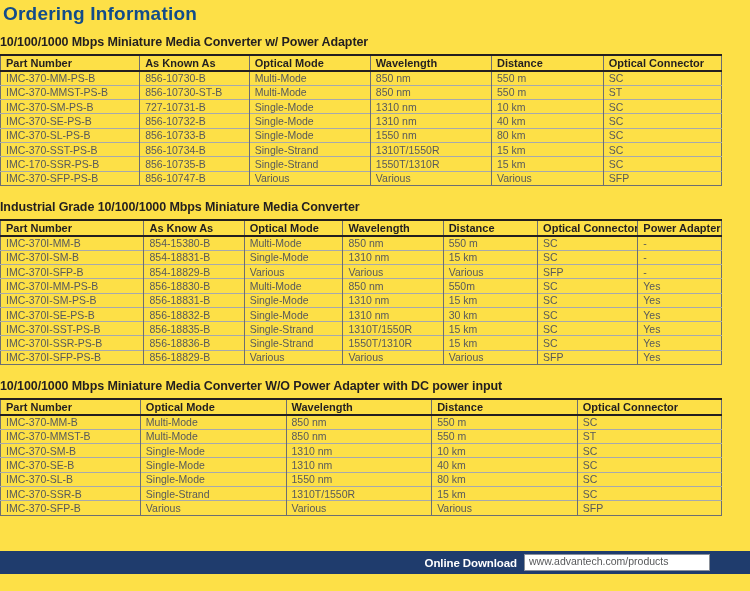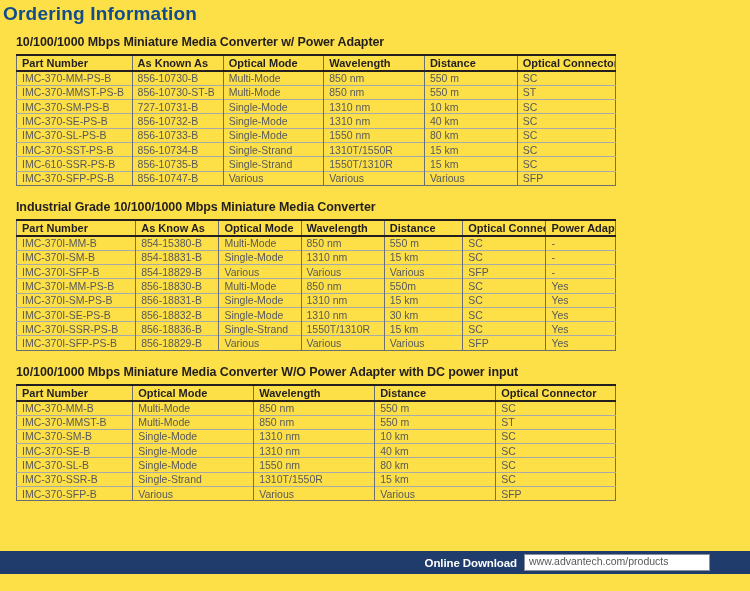--- a/index.html
+++ b/index.html
@@ -3,25 +3,25 @@
 <meta charset="utf-8">
 <style>
   * { margin:0; padding:0; box-sizing:border-box; }
   html,body { width:750px; height:591px; background:#ffffff; overflow:hidden;
     font-family:"Liberation Sans", sans-serif; }
   .page { position:relative; width:750px; height:591px; background:#fde047; }
 
   .title { color:#124c8a; font-size:19px; font-weight:bold; letter-spacing:0.2px;
     padding:3px 0 0 3px; margin-bottom:10px; }
 
-  .section { padding:0 16px; }
+  .section { padding:0 0; }
   .section-heading { color:#231f20; font-size:12.5px; font-weight:bold;
     letter-spacing:-0.1px; margin-bottom:5px; }
 
-  table { width:600px; border-collapse:collapse; table-layout:fixed;
+  table { width:722px; border-collapse:collapse; table-layout:fixed;
     border:1px solid #6d6e71; border-top:2.5px solid #231f20; margin-bottom:14px; }
   th { text-align:left; font-size:11px; font-weight:bold; color:#231f20;
     height:15px; padding:1px 2px 1px 5px; border-bottom:2px solid #231f20;
     border-right:1px solid #6d6e71; white-space:nowrap; overflow:hidden; }
   td { font-size:10.5px; color:#58595b; height:14.3px; padding:0 2px 0 5px;
     border-right:1px solid #6d6e71; border-top:1px solid #a7a9ac;
     white-space:nowrap; overflow:hidden; }
   th:last-child, td:last-child { border-right:none; }
 
   .t1 col:nth-child(1){width:19.3%} .t1 col:nth-child(2){width:15.2%}
@@ -117,21 +117,21 @@
           </tr>
           <tr>
             <td>IMC-370-SST-PS-B</td>
             <td>856-10734-B</td>
             <td>Single-Strand</td>
             <td>1310T/1550R</td>
             <td>15 km</td>
             <td>SC</td>
           </tr>
           <tr>
-            <td>IMC-610-SSR-PS-B</td>
+            <td>IMC-170-SSR-PS-B</td>
             <td>856-10735-B</td>
             <td>Single-Strand</td>
             <td>1550T/1310R</td>
             <td>15 km</td>
             <td>SC</td>
           </tr>
           <tr>
             <td>IMC-370-SFP-PS-B</td>
             <td>856-10747-B</td>
             <td>Various</td>
@@ -215,20 +215,29 @@
           <tr>
             <td>IMC-370I-SE-PS-B</td>
             <td>856-18832-B</td>
             <td>Single-Mode</td>
             <td>1310 nm</td>
             <td>30 km</td>
             <td>SC</td>
             <td>Yes</td>
           </tr>
           <tr>
+            <td>IMC-370I-SST-PS-B</td>
+            <td>856-18835-B</td>
+            <td>Single-Strand</td>
+            <td>1310T/1550R</td>
+            <td>15 km</td>
+            <td>SC</td>
+            <td>Yes</td>
+          </tr>
+          <tr>
             <td>IMC-370I-SSR-PS-B</td>
             <td>856-18836-B</td>
             <td>Single-Strand</td>
             <td>1550T/1310R</td>
             <td>15 km</td>
             <td>SC</td>
             <td>Yes</td>
           </tr>
           <tr>
             <td>IMC-370I-SFP-PS-B</td>

